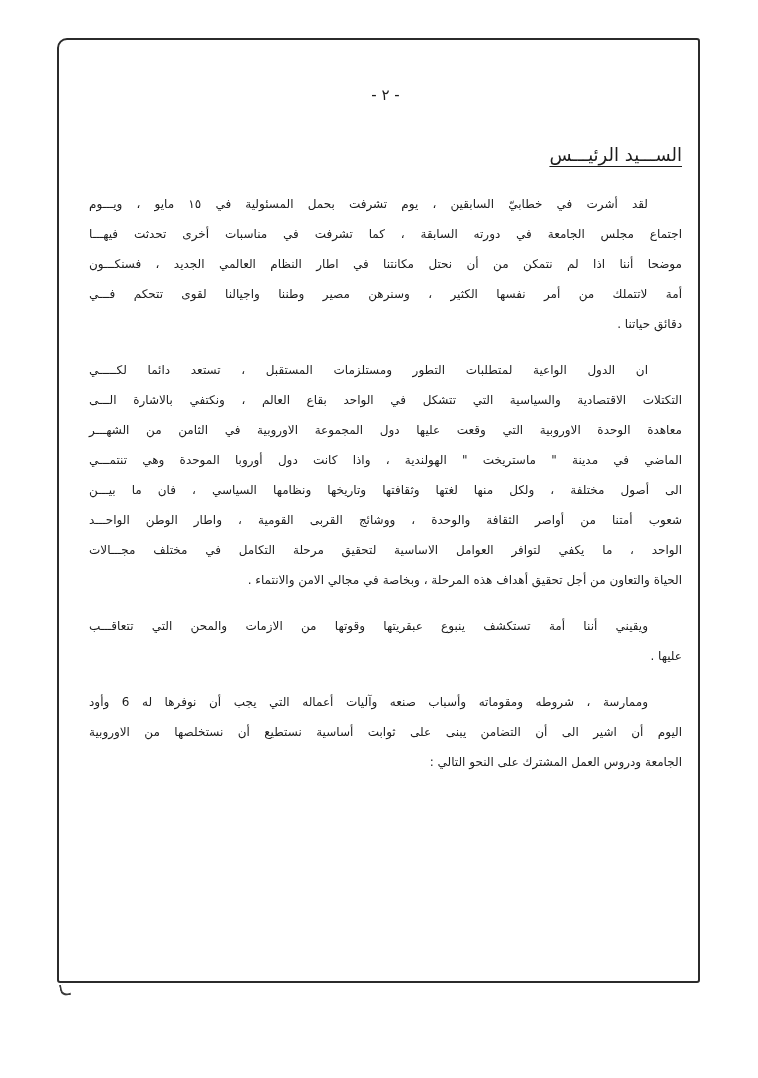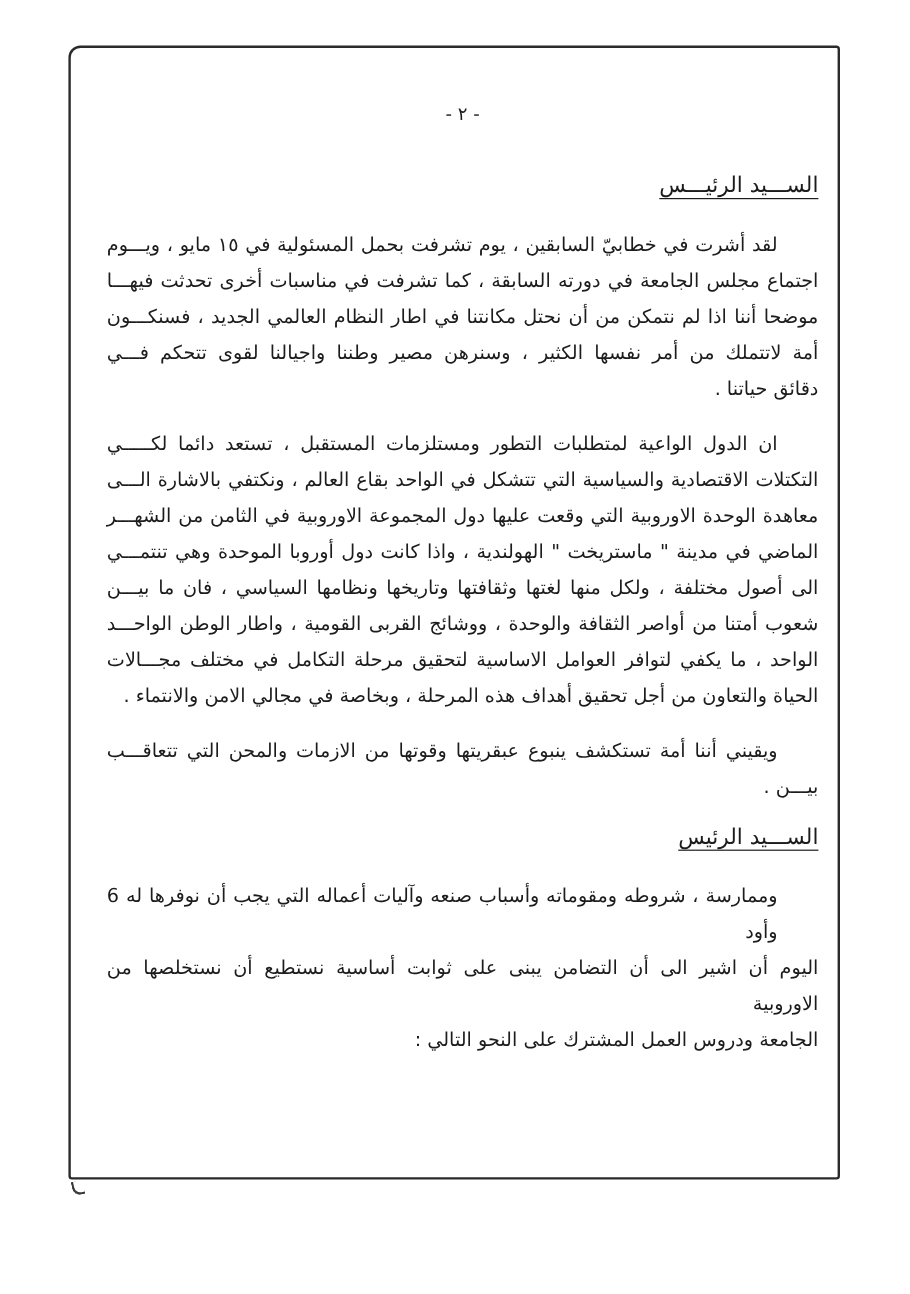--- a/index.html
+++ b/index.html
@@ -38,21 +38,21 @@
     font-size: 18px;
     margin-bottom: 24px;
     text-decoration: underline;
     text-underline-offset: 5px;
   }
   .heading.second {
     margin-top: 16px;
   }
   .para {
     margin: 0 0 16px 0;
-    font-size: 16px;
+    font-size: 12px;
   }
   .line {
     line-height: 30px;
     text-align: justify;
     text-align-last: justify;
   }
   .para .line:first-child {
     padding-right: 34px;
   }
   .para .line:last-child {
@@ -93,24 +93,23 @@
       <div class="line">معاهدة الوحدة الاوروبية التي وقعت عليها دول المجموعة الاوروبية في الثامن من الشهـــر</div>
       <div class="line">الماضي في مدينة " ماستريخت " الهولندية ، واذا كانت دول أوروبا الموحدة وهي تنتمـــي</div>
       <div class="line">الى أصول مختلفة ، ولكل منها لغتها وثقافتها وتاريخها ونظامها السياسي ، فان ما بيـــن</div>
       <div class="line">شعوب أمتنا من أواصر الثقافة والوحدة ، ووشائج القربى القومية ، واطار الوطن الواحـــد</div>
       <div class="line">الواحد ، ما يكفي لتوافر العوامل الاساسية لتحقيق مرحلة التكامل في مختلف مجـــالات</div>
       <div class="line">الحياة والتعاون من أجل تحقيق أهداف هذه المرحلة ، وبخاصة في مجالي الامن والانتماء .</div>
     </div>
 
   <div class="para">
       <div class="line">ويقيني أننا أمة تستكشف ينبوع عبقريتها وقوتها من الازمات والمحن التي تتعاقـــب</div>
-      <div class="line">بيـــن .</div>
+      <div class="line">عليها .</div>
     </div>
 
-  <div class="heading second">الســـيد الرئيس</div>
 
   <div class="para">
       <div class="line">وممارسة ، شروطه ومقوماته وأسباب صنعه وآليات أعماله التي يجب أن نوفرها له 6 وأود</div>
       <div class="line">اليوم أن اشير الى أن التضامن يبنى على ثوابت أساسية نستطيع أن نستخلصها من الاوروبية</div>
       <div class="line">الجامعة ودروس العمل المشترك على النحو التالي :</div>
     </div>
 
 </div>
 
 <div class="scan-artifact"></div>

